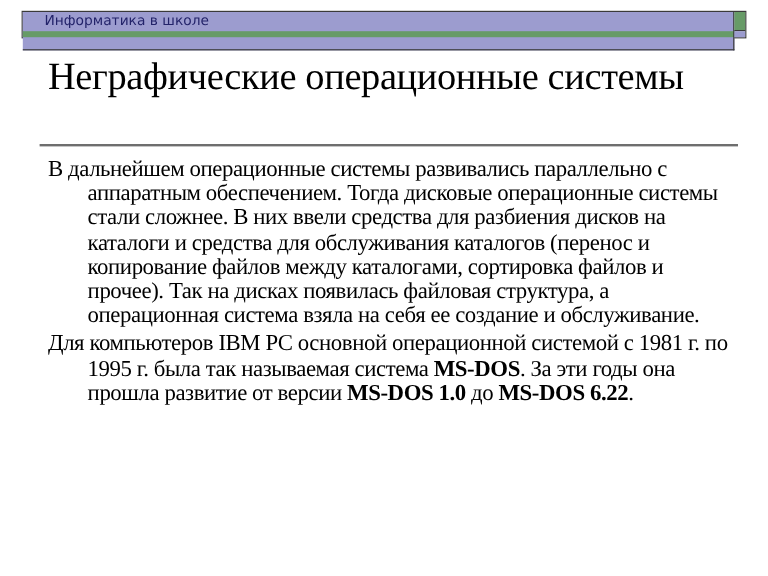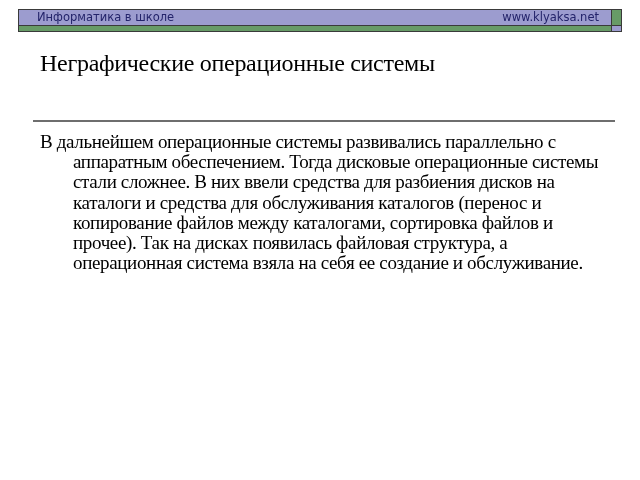--- a/index.html
+++ b/index.html
@@ -5,21 +5,21 @@
     html, body { margin: 0; padding: 0; }
     body {
       width: 640px; height: 480px; background: #ffffff; position: relative; overflow: hidden;
       font-family: "Liberation Serif", serif; color: #000;
     }
     .header-bar {
       position: absolute; left: 18px; top: 9px; width: 604px; height: 23px;
       border: 1px solid #3a3a3a; box-sizing: border-box;
     }
     .header-top {
-      position: absolute; left: 0; top: 0; width: 593px; height: 16px;
+      position: absolute; left: 0; top: 0; width: 593px; height: 32px;
       background: #9c9ccf; border-right: 1px solid #3a3a3a; border-bottom: 1px solid #3a3a3a;
       box-sizing: border-box;
       text-align: right;
     }
     .header-bottom {
       position: absolute; left: 0; top: 16px; width: 593px; height: 5px;
       background: #679b67; border-right: 1px solid #3a3a3a; box-sizing: border-box;
     }
     .corner-top {
       position: absolute; left: 593px; top: 0; width: 9px; height: 16px;
@@ -30,21 +30,21 @@
       background: #9c9ccf;
     }
     .header-left, .header-right {
       position: absolute; top: 0px; font-family: "DejaVu Sans", sans-serif;
       font-size: 11.5px; line-height: 15px; color: #23236a; letter-spacing: 0;
     }
     .header-left { left: 18px; }
     .header-right { right: 12px; }
     .title {
       position: absolute; left: 40px; top: 43px; width: 580px;
-      font-size: 24px; line-height: 41px; font-weight: normal; margin: 0;
+      font-size: 32px; line-height: 41px; font-weight: normal; margin: 0;
       letter-spacing: -0.3px;
     }
     .divider {
       position: absolute; left: 33px; top: 120px; width: 582px; height: 2px;
       background: #6e6e6e;
     }
     .content {
       position: absolute; left: 40px; top: 128px; width: 580px;
       font-size: 19px; line-height: 20.2px; letter-spacing: -0.35px;
     }
@@ -52,27 +52,27 @@
       padding-left: 33px; text-indent: -33px; margin: 4px 0 3px 0;
     }
     .para b { font-weight: bold; }
   </style>
 </head>
 <body>
 
 <div class="header-bar">
   <div class="header-top">
     <span class="header-left">Информатика в школе</span>
-    <span class="header-right">www.klyaksa.net</span>
   </div>
   <div class="header-bottom"></div>
   <div class="corner-top"></div>
   <div class="corner-bottom"></div>
 </div>
 
 <h1 class="title">Неграфические операционные системы</h1>
 <div class="divider"></div>
 
 <div class="content">
   <p class="para">
     <span>В дальнейшем операционные системы развивались параллельно с аппаратным обеспечением. Тогда дисковые операционные системы стали сложнее. В них ввели средства для разбиения дисков на каталоги и средства для обслуживания каталогов (перенос и копирование файлов между каталогами, сортировка файлов и прочее). Так на дисках появилась файловая структура, а операционная система взяла на себя ее создание и обслуживание.</span>
   </p>
+  <p class="para"><span>Для компьютеров IBM PC основной операционной системой с 1981 г. по 1995 г. была так называемая система </span><b>MS-DOS</b><span>. За эти годы она прошла развитие от версии </span><b>MS-DOS 1.0</b><span> до </span><b>MS-DOS 6.22</b><span>.</span></p>
 </div>
 
 </body></html>

